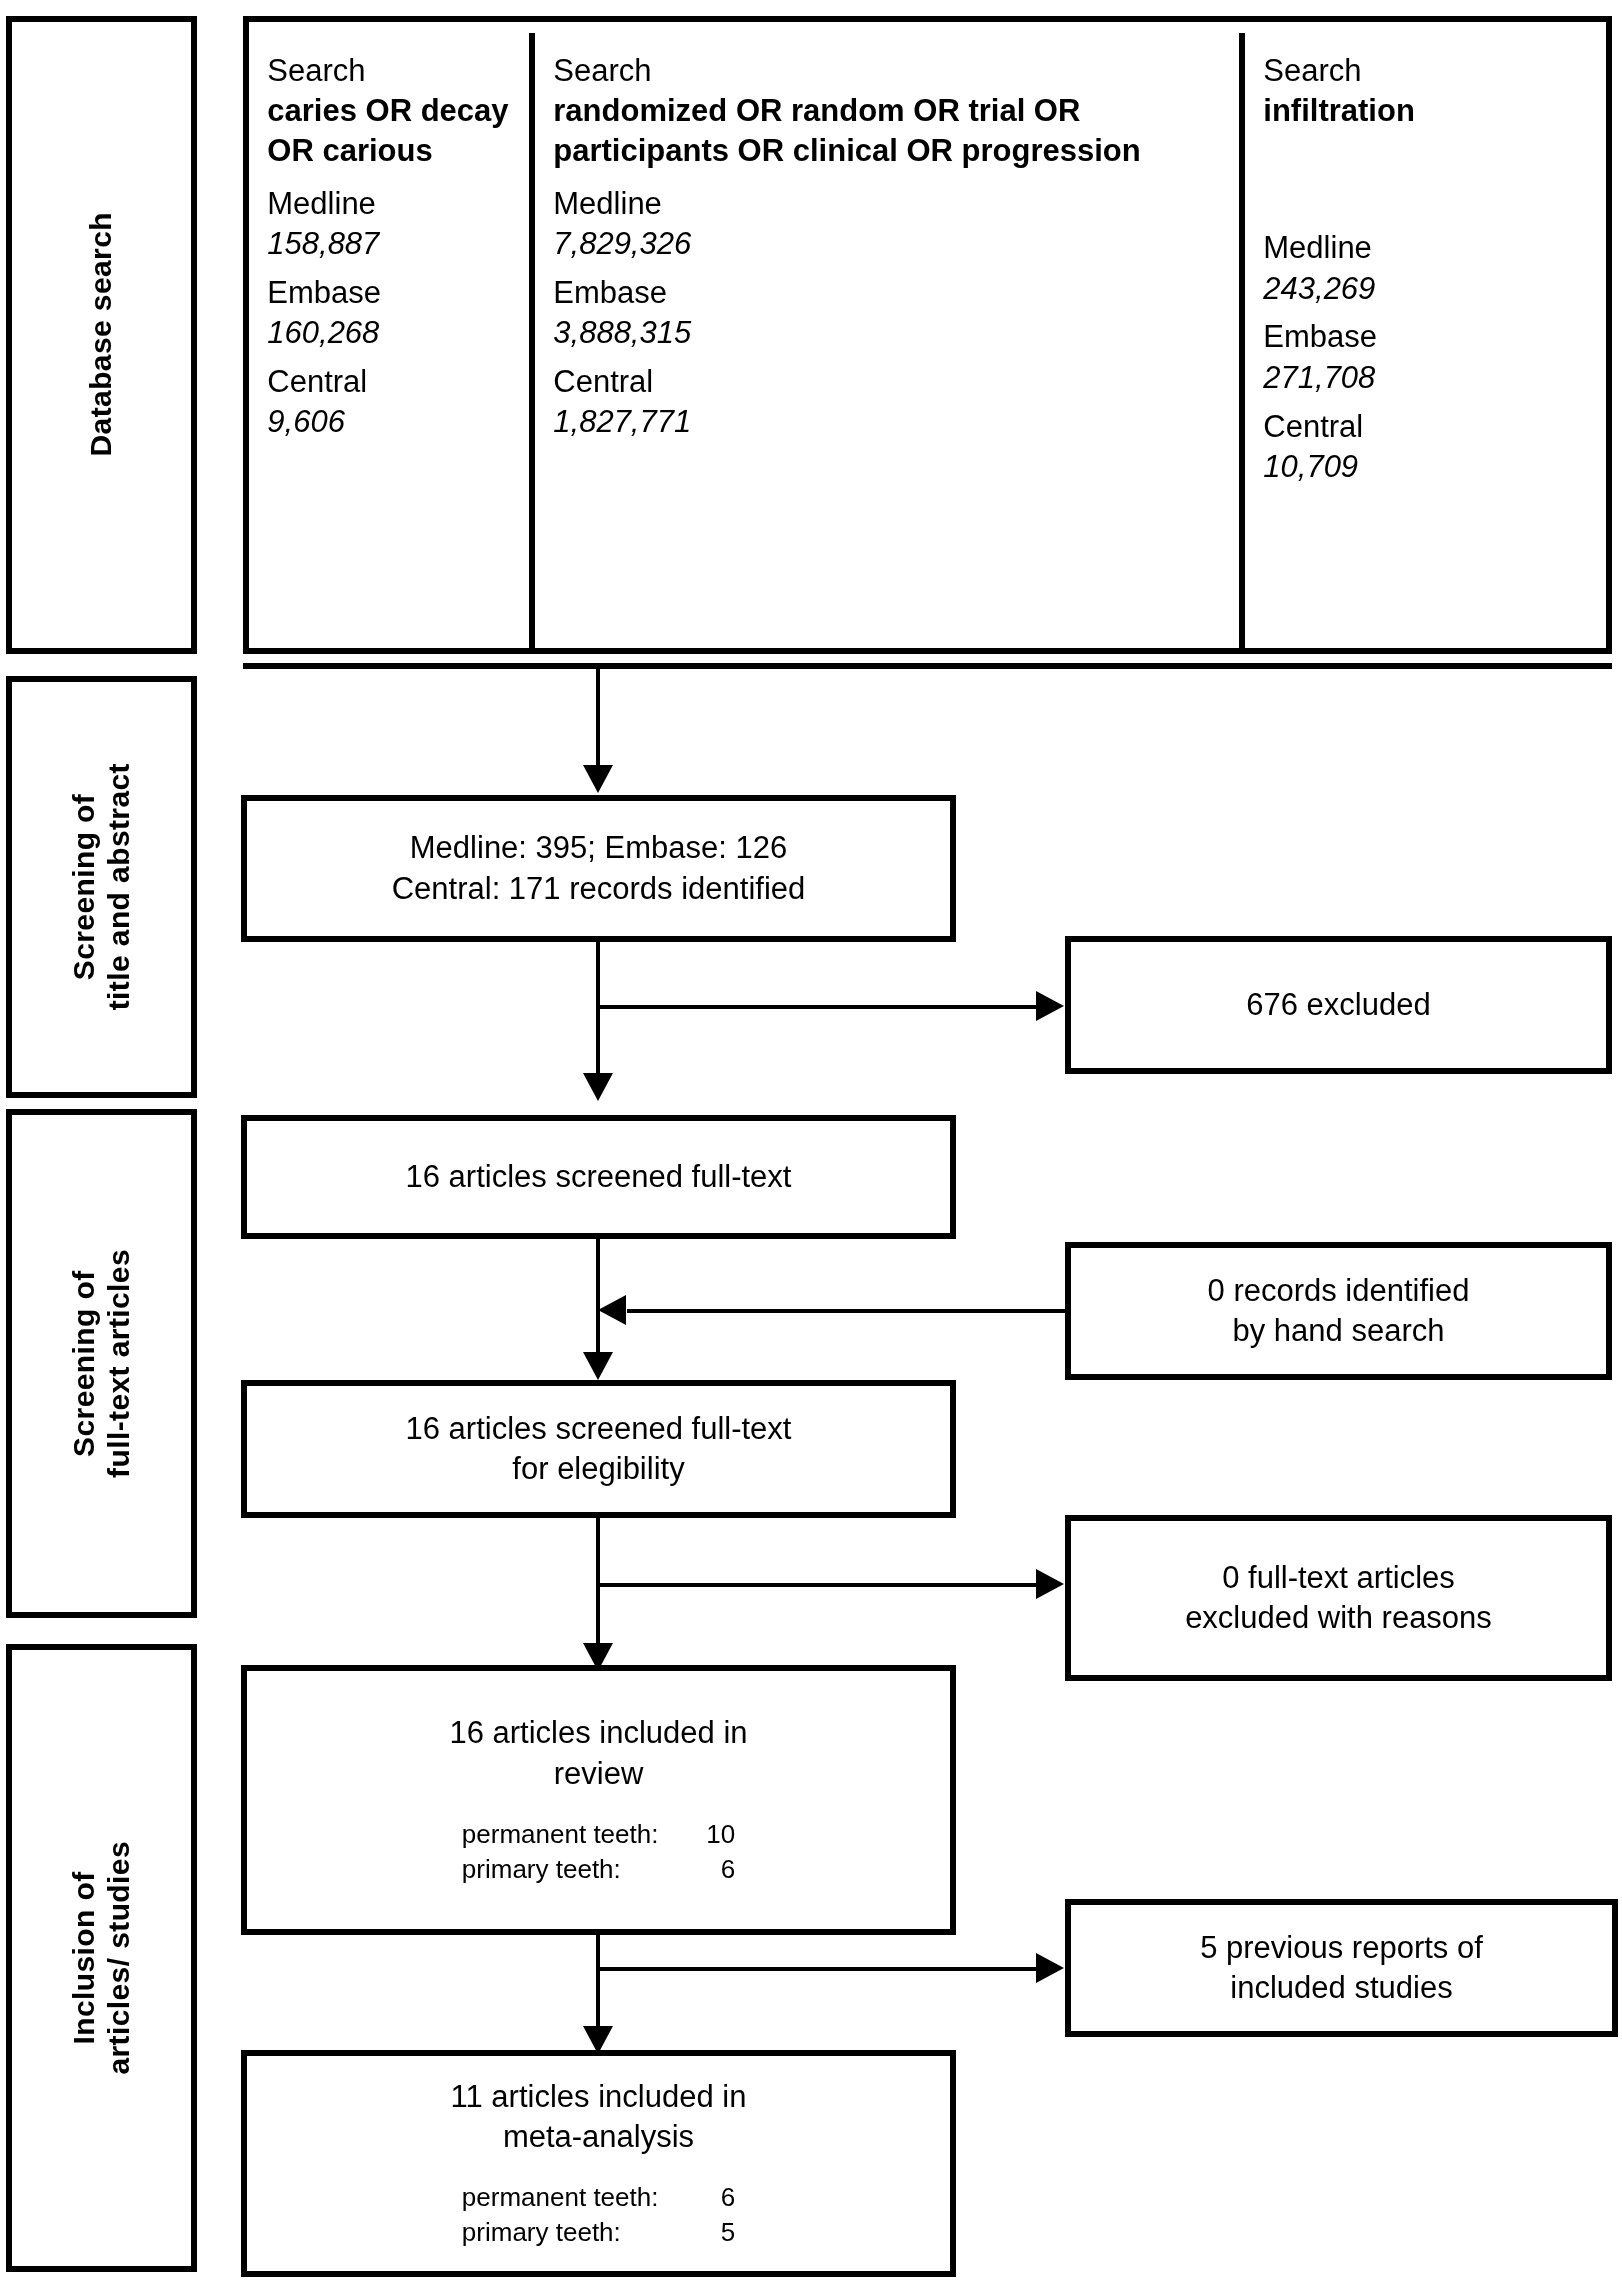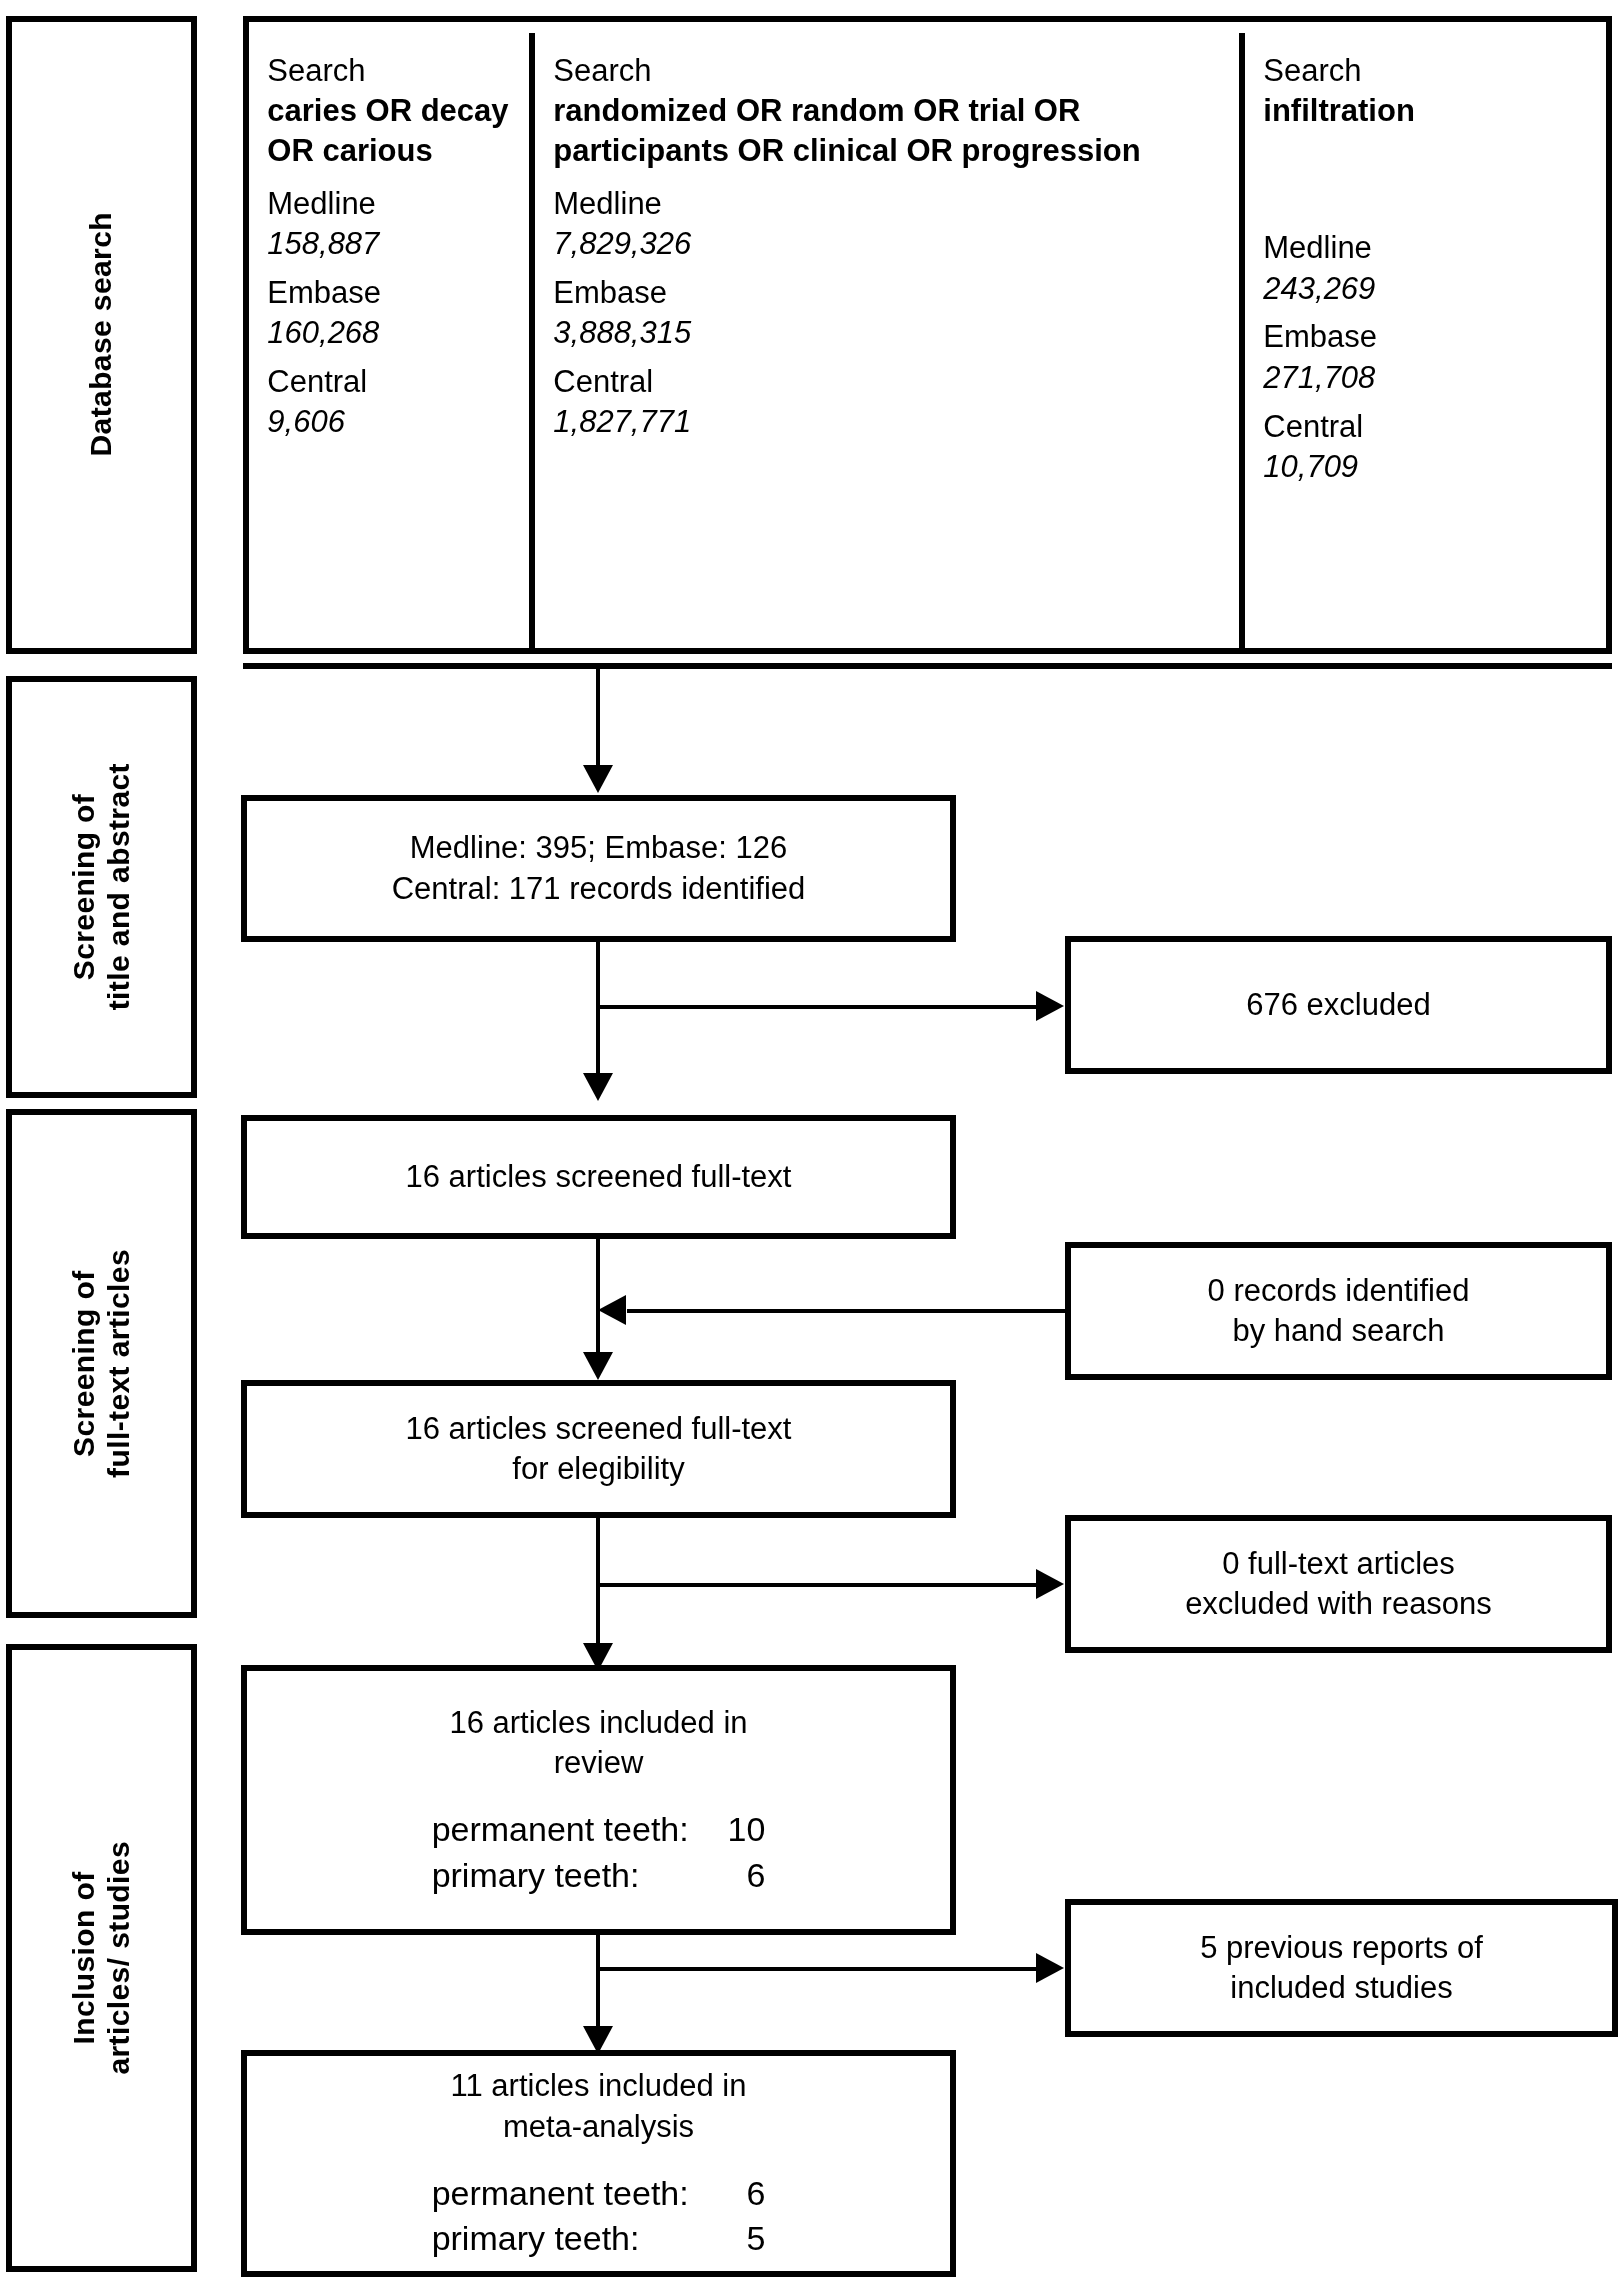--- a/index.html
+++ b/index.html
@@ -95,21 +95,21 @@
     text-align: center;
   }
   .flowbox .line { display: block; }
 
   .teeth-table {
     margin-top: 24px;
     display: grid;
     grid-template-columns: auto 64px;
     column-gap: 12.7px;
     row-gap: 1.4px;
-    font-size: 34px;
+    font-size: 26px;
     line-height: 1.30;
   }
   .teeth-table .tl { text-align: left; }
   .teeth-table .tv { text-align: right; }
 
   
   .vline {
     position: absolute;
     width: 4.2px;
     background: #000;
@@ -263,21 +263,21 @@
     <span class="line">16 articles screened full-text</span>
     <span class="line">for elegibility</span>
   </div>
 
   <div class="vline" style="left:596px; top:1518px; height:127px;"></div>
   <div class="arrow-down" style="left:583px; top:1643px;"></div>
 
   <div class="hline" style="left:596px; top:1583px; width:441px;"></div>
   <div class="arrow-right" style="left:1036px; top:1569px;"></div>
 
-  <div class="flowbox" style="left:1065px; top:1515px; width:547px; height:138px;">
+  <div class="flowbox" style="left:1065px; top:1515px; width:547px; height:166px;">
     <span class="line">0 full-text articles</span>
     <span class="line">excluded with reasons</span>
   </div>
 
   <div class="flowbox" style="left:241px; top:1665px; width:715px; height:270px;">
     <span class="line">16 articles included in</span>
     <span class="line">review</span>
     <div class="teeth-table">
       <span class="tl">permanent teeth:</span>
       <span class="tv">10</span>

